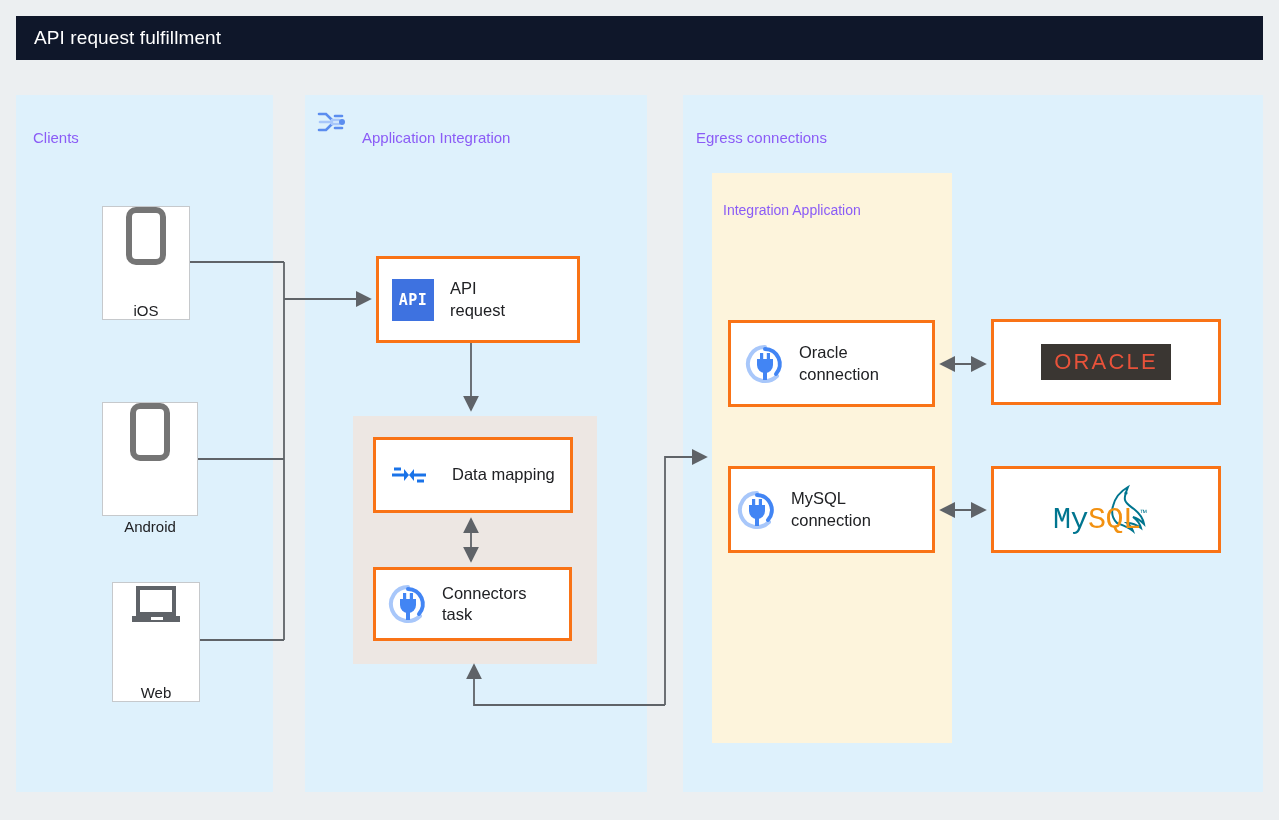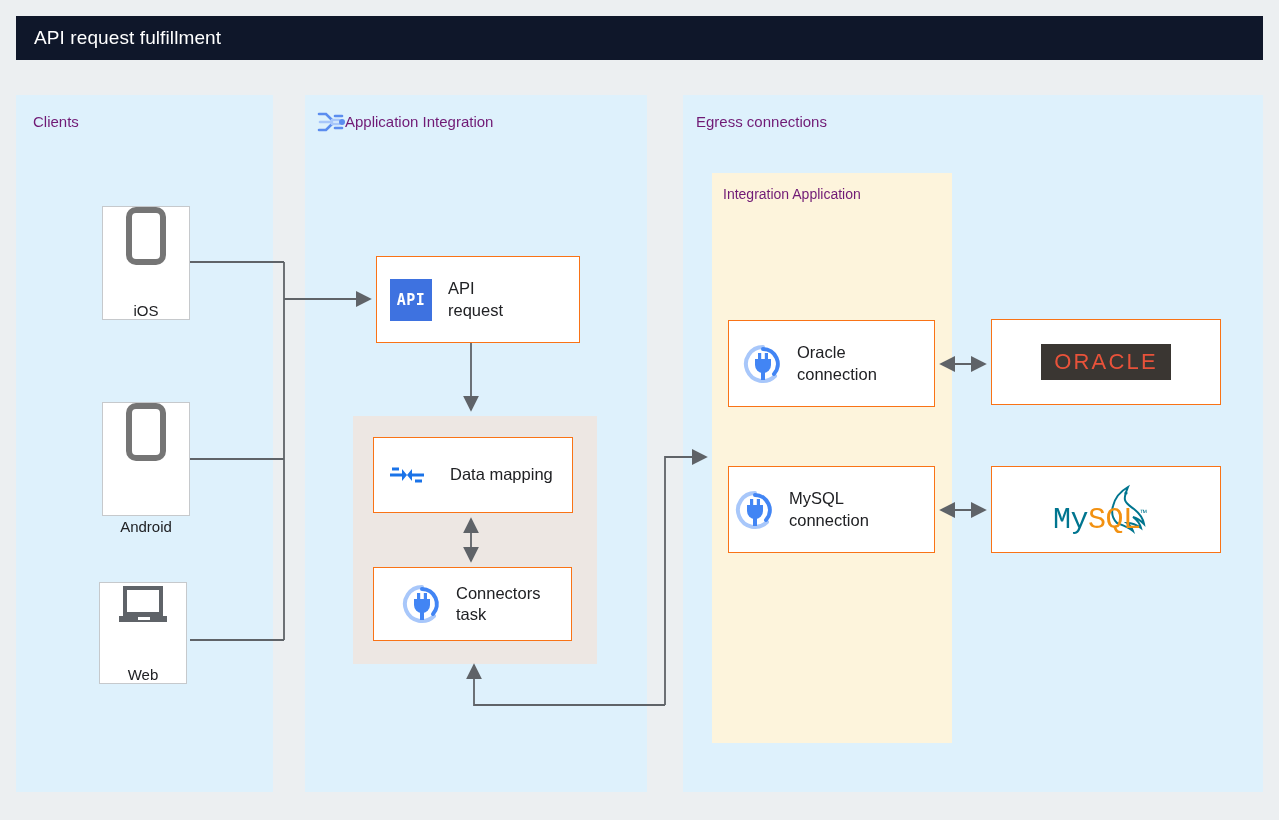--- a/index.html
+++ b/index.html
@@ -19,69 +19,69 @@
     background:#0f172a;display:flex;align-items:center;
   }
   .titlebar .t{
     color:#ffffff;font-size:19px;padding-left:18px;letter-spacing:.1px;
   }
 
   
   .panel{position:absolute;background:#DEF1FC;}
   .panel.cream{background:#FDF4DC;}
   .panel-label{
-    position:absolute;font-size:15px;color:#701a75;white-space:nowrap;
+    position:absolute;font-size:15px;color:#8b5cf6;white-space:nowrap;margin-top:16px;
   }
 
   #panel-clients{left:16px;top:95px;width:257px;height:697px;}
   #panel-appint{left:305px;top:95px;width:342px;height:697px;}
   #panel-egress{left:683px;top:95px;width:580px;height:697px;}
   #panel-connectors{left:712px;top:173px;width:240px;height:570px;}
 
   #label-clients{left:33px;top:113px;}
-  #label-appint{left:345px;top:113px;}
+  #label-appint{left:362px;top:113px;}
   #label-egress{left:696px;top:113px;}
   #label-connectors{left:723px;top:186px;font-size:14px;}
 
   
   #appint-logo{position:absolute;left:315px;top:105px;width:34px;height:34px;}
 
   
   #region-mapping{
     position:absolute;left:353px;top:416px;width:244px;height:248px;
     background:#EDE7E3;
   }
 
   
   .node{
-    position:absolute;background:#ffffff;border:1px solid #f97316;
+    position:absolute;background:#ffffff;border:3px solid #f97316;
     display:flex;align-items:center;box-sizing:border-box;
   }
   .node .ico{flex:0 0 auto;display:flex;align-items:center;justify-content:center;}
   .node .lbl{font-size:16.5px;line-height:1.28;color:#202124;}
 
   
   .client{
     position:absolute;background:#ffffff;border:1px solid #C6C9CC;
     display:flex;flex-direction:column;align-items:center;justify-content:space-between;
     box-sizing:border-box;
   }
   .client .lbl{font-size:15px;color:#202124;margin-top:6px;}
 
   #node-ios{left:102px;top:206px;width:88px;height:114px;}
-  #node-android{left:102px;top:402px;width:88px;height:114px;gap:47px;}
-  #node-web{left:99px;top:582px;width:88px;height:102px;}
+  #node-android{left:102px;top:402px;width:96px;height:114px;gap:47px;}
+  #node-web{left:112px;top:582px;width:88px;height:120px;}
 
   #node-apitrigger{left:376px;top:256px;width:204px;height:87px;padding-left:13px;}
   #node-apitrigger .lbl{margin-left:16px;}
 
   #node-datamapping{left:373px;top:437px;width:200px;height:76px;padding-left:14px;}
   #node-datamapping .lbl{margin-left:24px;}
 
-  #node-connectorstask{left:373px;top:567px;width:199px;height:74px;padding-left:28px;}
+  #node-connectorstask{left:373px;top:567px;width:199px;height:74px;padding-left:12px;}
   #node-connectorstask .lbl{margin-left:14px;}
 
   #node-oracleconn{left:728px;top:320px;width:207px;height:87px;padding-left:14px;}
   #node-oracleconn .lbl{margin-left:14px;}
 
   #node-mysqlconn{left:728px;top:466px;width:207px;height:87px;padding-left:6px;}
   #node-mysqlconn .lbl{margin-left:14px;}
 
   #node-oraclelogo{left:991px;top:319px;width:230px;height:86px;justify-content:center;}
   #node-mysqllogo{left:991px;top:466px;width:230px;height:87px;justify-content:center;}

